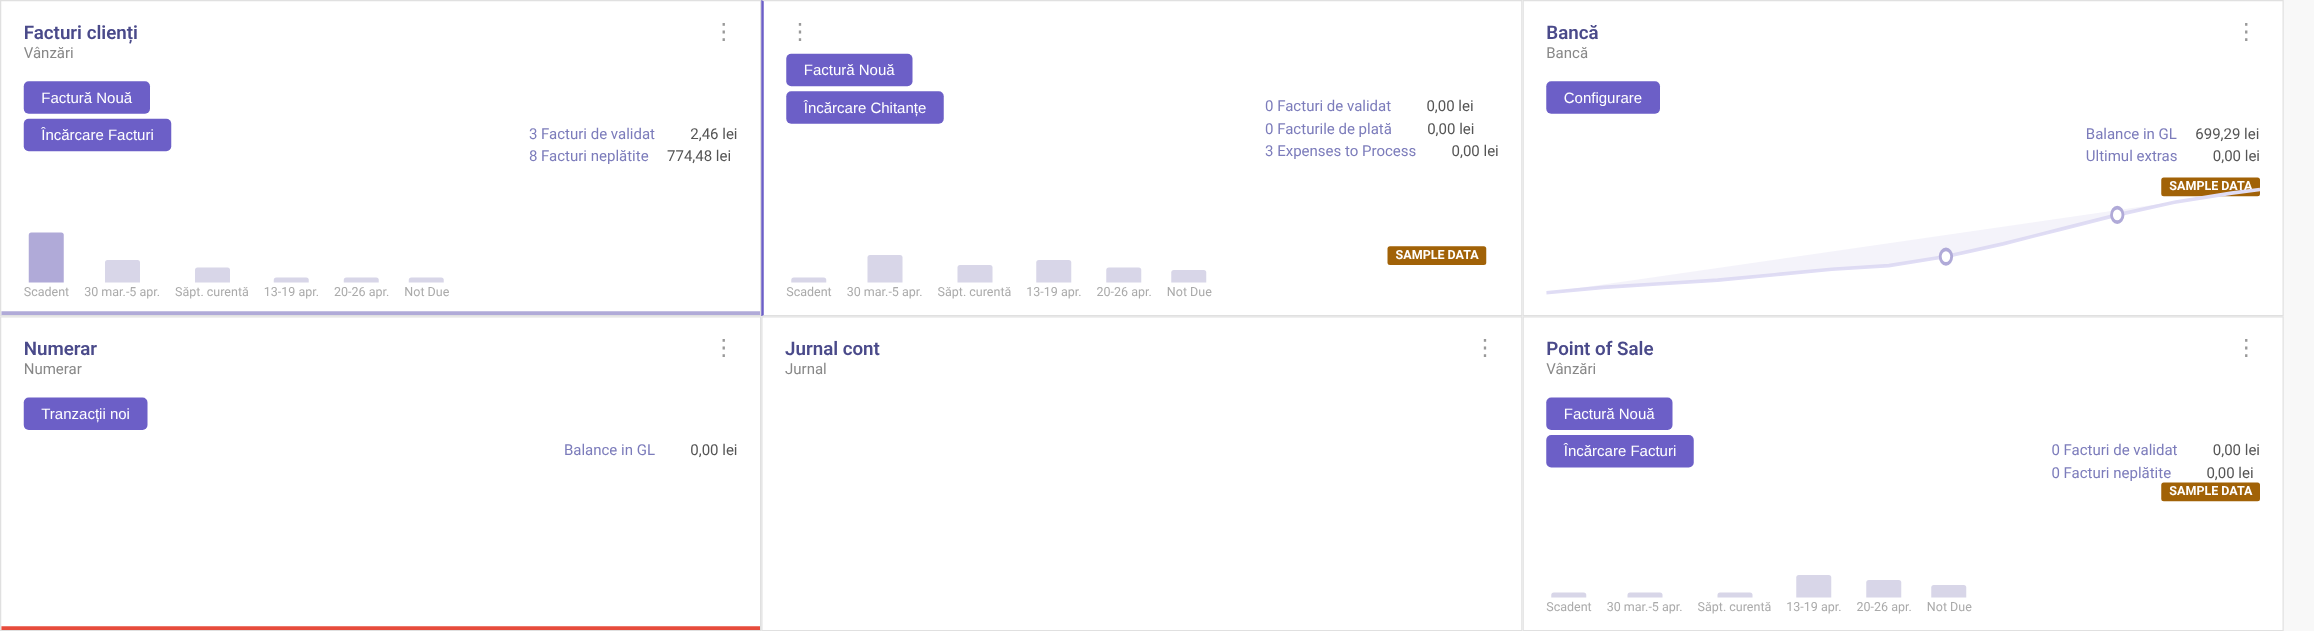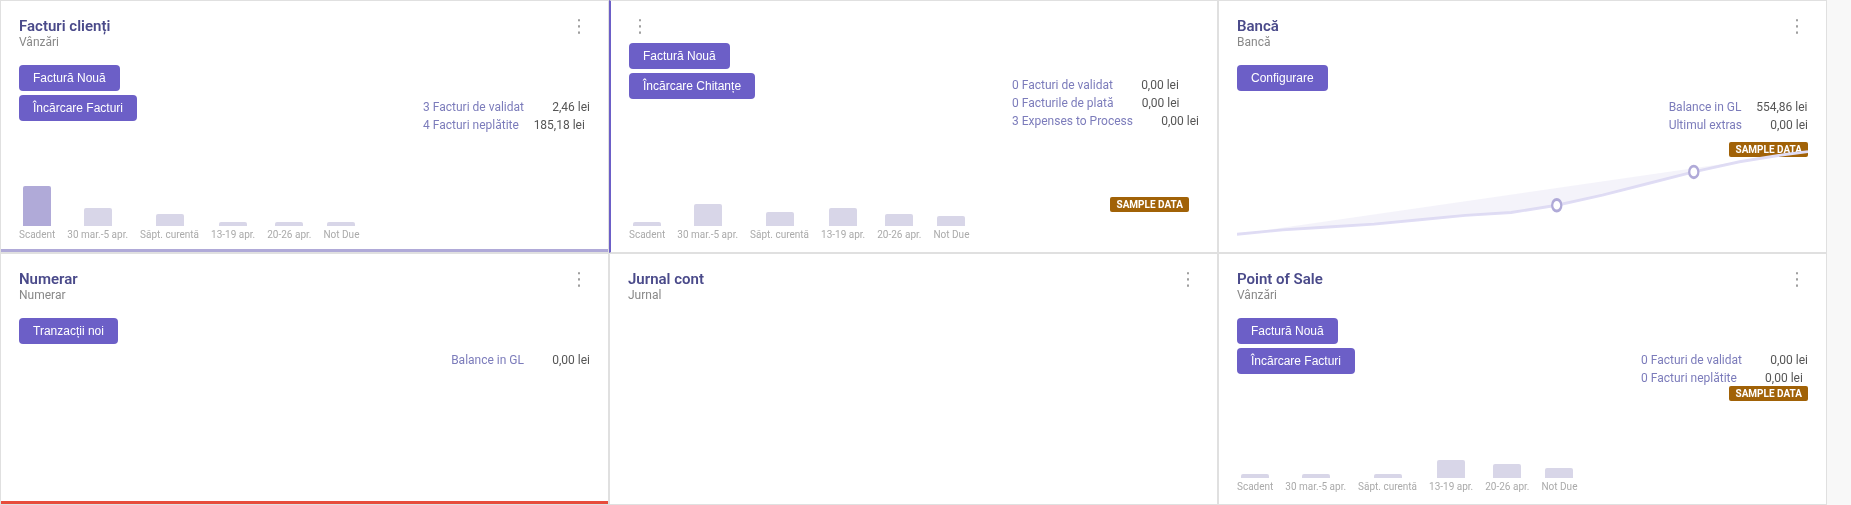--- a/index.html
+++ b/index.html
@@ -185,22 +185,22 @@
         <button class="btn btn-primary">Factură Nouă</button>
         <br>
         <button class="btn btn-primary">Încărcare Facturi</button>
       </div>
       <div class="right-stats">
         <div class="stat-line">
           <span class="label">3 Facturi de validat</span>
           <span class="value">2,46 lei</span>
         </div>
         <div class="stat-line">
-          <span class="label">4 Facturi neplătite</span>
-          <span class="value">185,18 lei</span>
+          <span class="label">8 Facturi neplătite</span>
+          <span class="value">774,48 lei</span>
         </div>
       </div>
     </div>
     <div class="chart-area">
       <div class="bar-chart">
         <div class="bar-group">
           <div class="bar" style="height:40px;background:#b0aad8;"></div>
           <span class="bar-label">Scadent</span>
         </div>
         <div class="bar-group">
@@ -292,21 +292,21 @@
       </div>
       <span class="menu-dots">⋮</span>
     </div>
     <div class="top-row-btns-stats">
       <div class="buttons-row">
         <button class="btn btn-primary">Configurare</button>
       </div>
       <div class="right-stats">
         <div class="stat-line">
           <span class="label">Balance in GL</span>
-          <span class="value">554,86 lei</span>
+          <span class="value">699,29 lei</span>
         </div>
         <div class="stat-line">
           <span class="label">Ultimul extras</span>
           <span class="value">0,00 lei</span>
         </div>
       </div>
     </div>
     <div class="line-chart-area">
       <span class="sample-data-badge" style="position:absolute;top:2px;right:0;">SAMPLE DATA</span>
       <svg viewBox="0 0 500 70" preserveAspectRatio="none">

